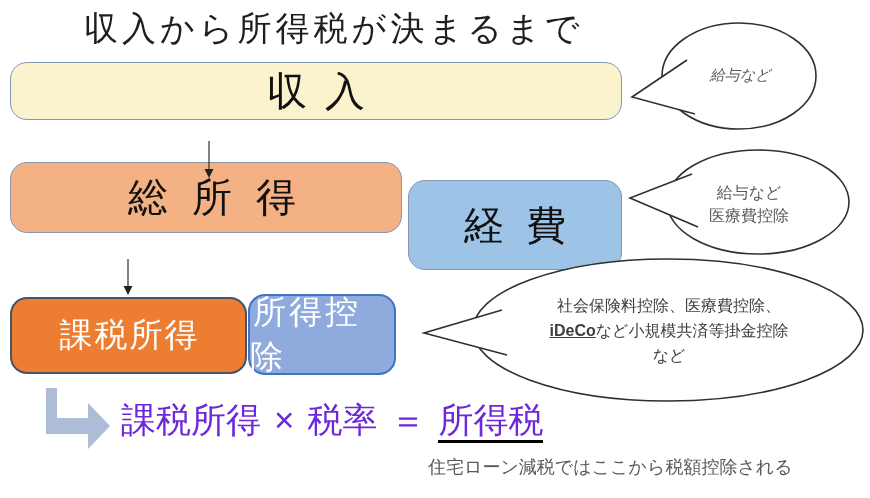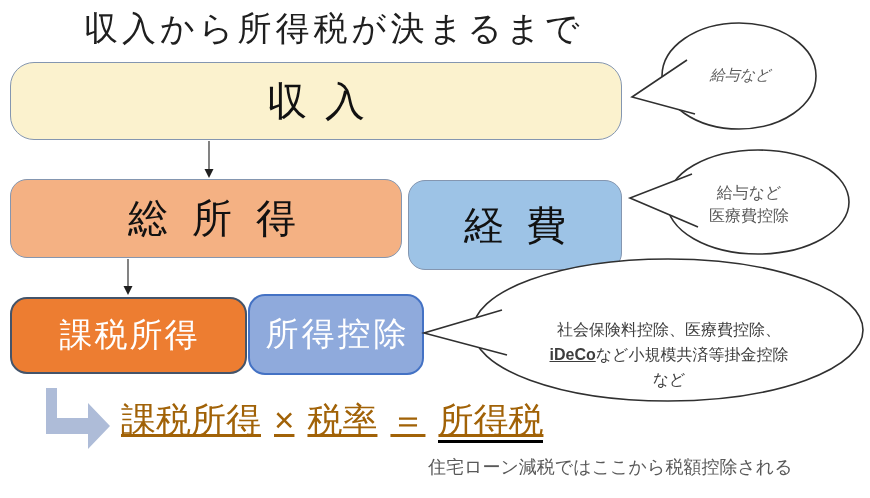--- a/index.html
+++ b/index.html
@@ -7,41 +7,41 @@
     --gross-fill:#F4B183; --expenses-fill:#9DC3E6;
     --taxable-fill:#ED7D31; --taxable-border:#44546A;
     --deduction-fill:#8FAADC; --deduction-border:#4472C4;
     --bent-arrow:#AEBCD8; --note-text:#595959; --ink:#1f1f1f;
   }
   *{margin:0;padding:0;box-sizing:border-box;}
   body{background:#fff;font-family:"Liberation Sans","DejaVu Sans",sans-serif;}
   .canvas{position:relative;width:870px;height:498px;background:#fff;overflow:hidden;}
   .title{position:absolute;left:84px;top:6px;font-size:34px;letter-spacing:4px;color:var(--ink);white-space:nowrap;}
   .box{position:absolute;display:flex;align-items:center;justify-content:center;border-radius:17px;border:1.6px solid var(--light-border);color:#111;}
-  .box-income{left:10px;top:62px;width:612px;height:78px;background:var(--income-fill);border-radius:24px;}
+  .box-income{left:10px;top:62px;width:612px;height:58px;background:var(--income-fill);}
   .box-income span{font-size:40px;letter-spacing:18px;text-indent:18px;}
-  .box-gross{left:10px;top:179px;width:392px;height:79px;background:var(--gross-fill);padding-left:12px;}
+  .box-gross{left:10px;top:162px;width:392px;height:71px;background:var(--gross-fill);padding-left:12px;}
   .box-gross span{font-size:40px;letter-spacing:24px;text-indent:24px;}
   .box-expenses{left:408px;top:180px;width:214px;height:90px;background:var(--expenses-fill);}
   .box-expenses span{font-size:40px;letter-spacing:22px;text-indent:22px;}
   .box-taxable{left:10px;top:297px;width:237px;height:77px;background:var(--taxable-fill);border-color:var(--taxable-border);border-width:2px;}
   .box-taxable span{font-size:33px;color:#fff;letter-spacing:2px;text-indent:2px;}
-  .box-deduction{left:248px;top:294px;width:176px;height:81px;background:var(--deduction-fill);border-color:var(--deduction-border);border-width:2px;font-family:Liberation Mono, monospace;}
+  .box-deduction{left:248px;top:294px;width:148px;height:81px;background:var(--deduction-fill);border-color:var(--deduction-border);border-width:2px;font-family:Liberation Mono, monospace;}
   .box-deduction span{font-size:33px;color:#fff;letter-spacing:3px;text-indent:3px;}
   svg.layer{position:absolute;left:0;top:0;width:870px;height:498px;pointer-events:none;}
   .connector{stroke:#404040;stroke-width:1.3;}
   .arrowhead{fill:#202020;}
   .bubble{fill:#ffffff;stroke:#303030;stroke-width:1.6;}
   .bent-arrow{fill:var(--bent-arrow);}
   .bubble-text{position:absolute;text-align:center;color:var(--note-text);}
   .bt-salary{left:660px;top:66px;width:160px;font-size:15px;font-style:italic;}
   .bt-employee{left:654px;top:181px;width:190px;font-size:16px;line-height:23px;}
-  .bt-deduction{left:495px;top:293px;width:348px;font-size:16px;line-height:25px;color:#3d3d3d;margin-top:24px;}
+  .bt-deduction{left:495px;top:293px;width:348px;font-size:16px;line-height:25px;color:#3d3d3d;}
   .bt-deduction b{font-weight:700;text-decoration:underline;}
-  .formula{position:absolute;left:121px;top:397px;font-size:35px;color:#a16207;white-space:nowrap;text-decoration:underline;}
+  .formula{position:absolute;left:121px;top:397px;font-size:35px;color:#6d28d9;white-space:nowrap;}
   .formula span{margin-right:13px;}
   .formula span:last-child{margin-right:0;}
   .formula .underlined{border-bottom:3px solid #000;padding-bottom:1px;}
   .footnote{position:absolute;left:428px;top:455px;font-size:18px;color:var(--note-text);white-space:nowrap;font-family:Liberation Mono, monospace;}
 </style>
 </head>
 <body>
 
 <div class="canvas">
 

